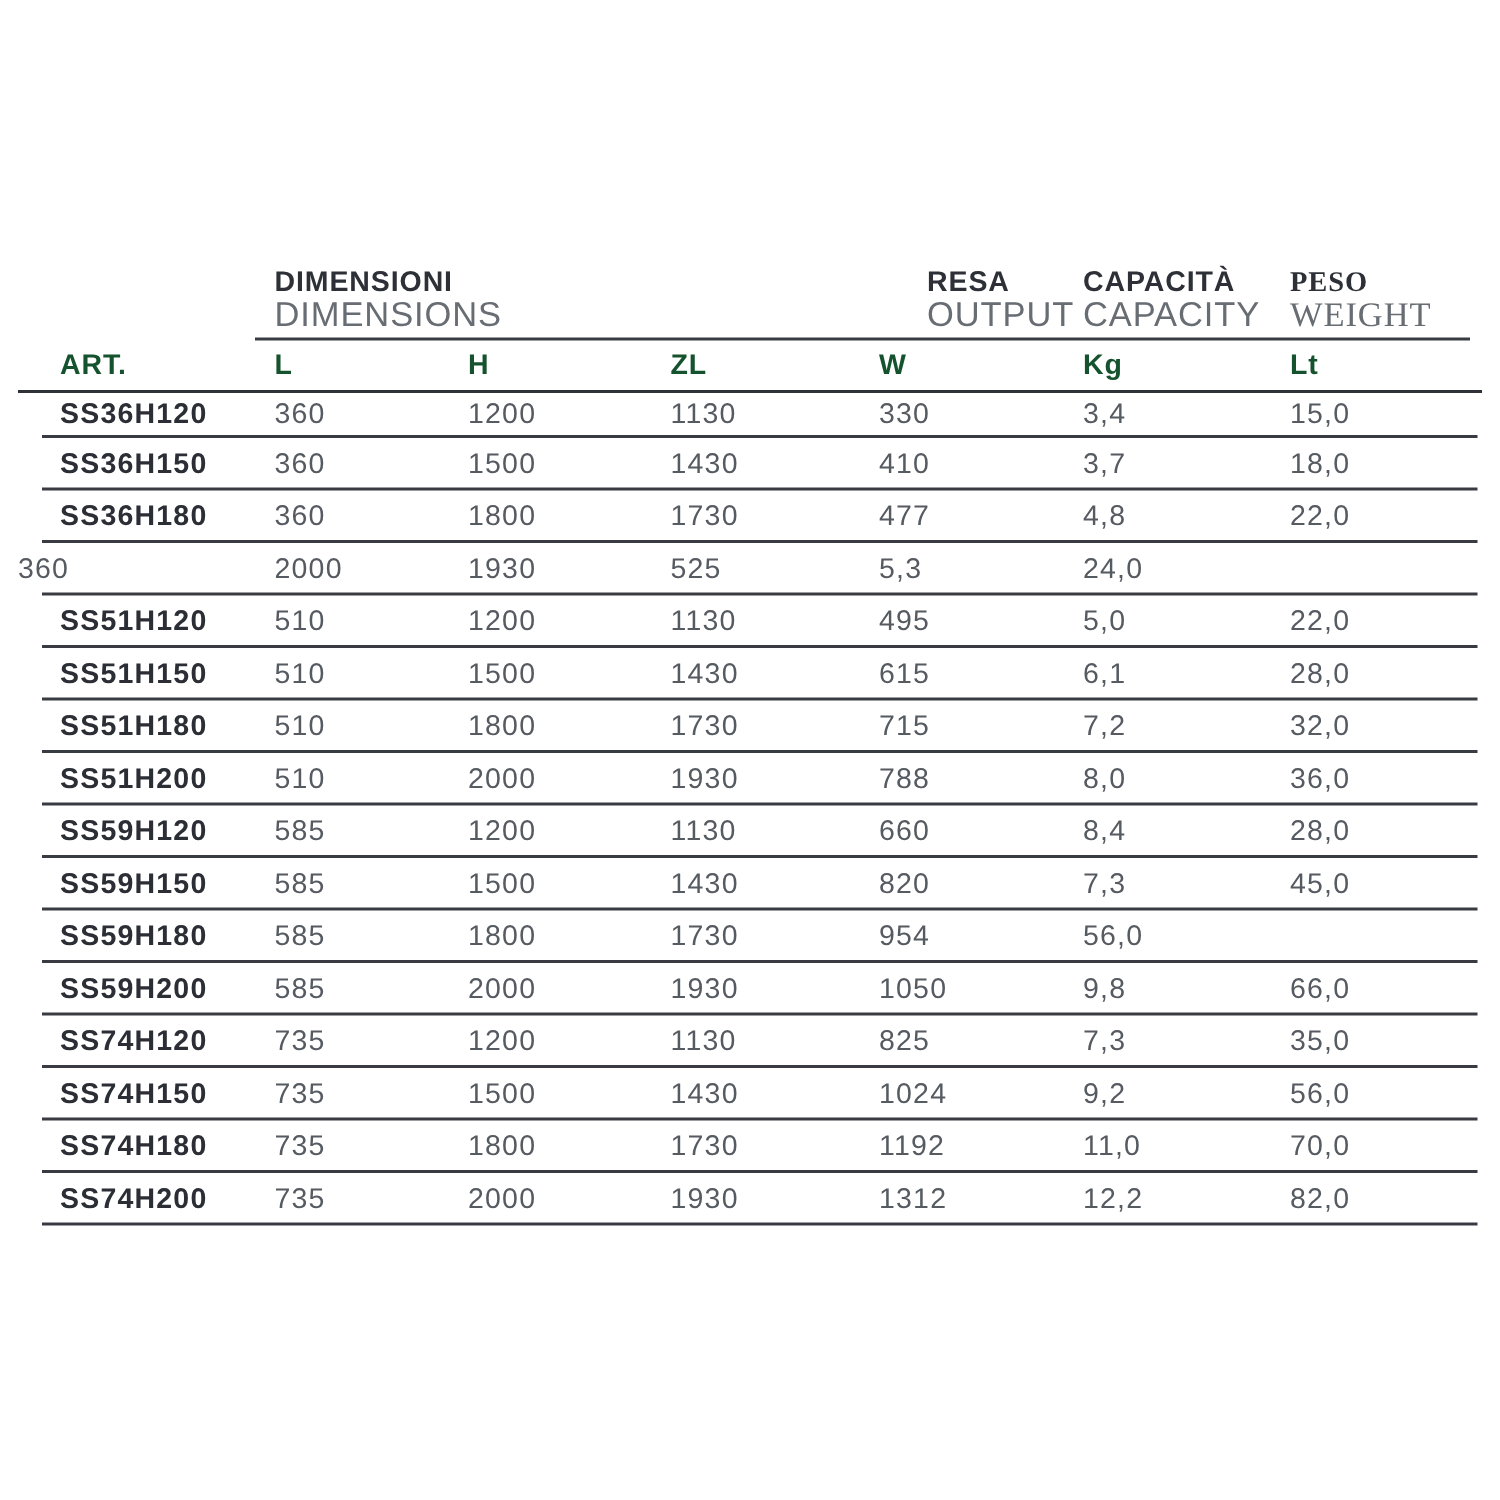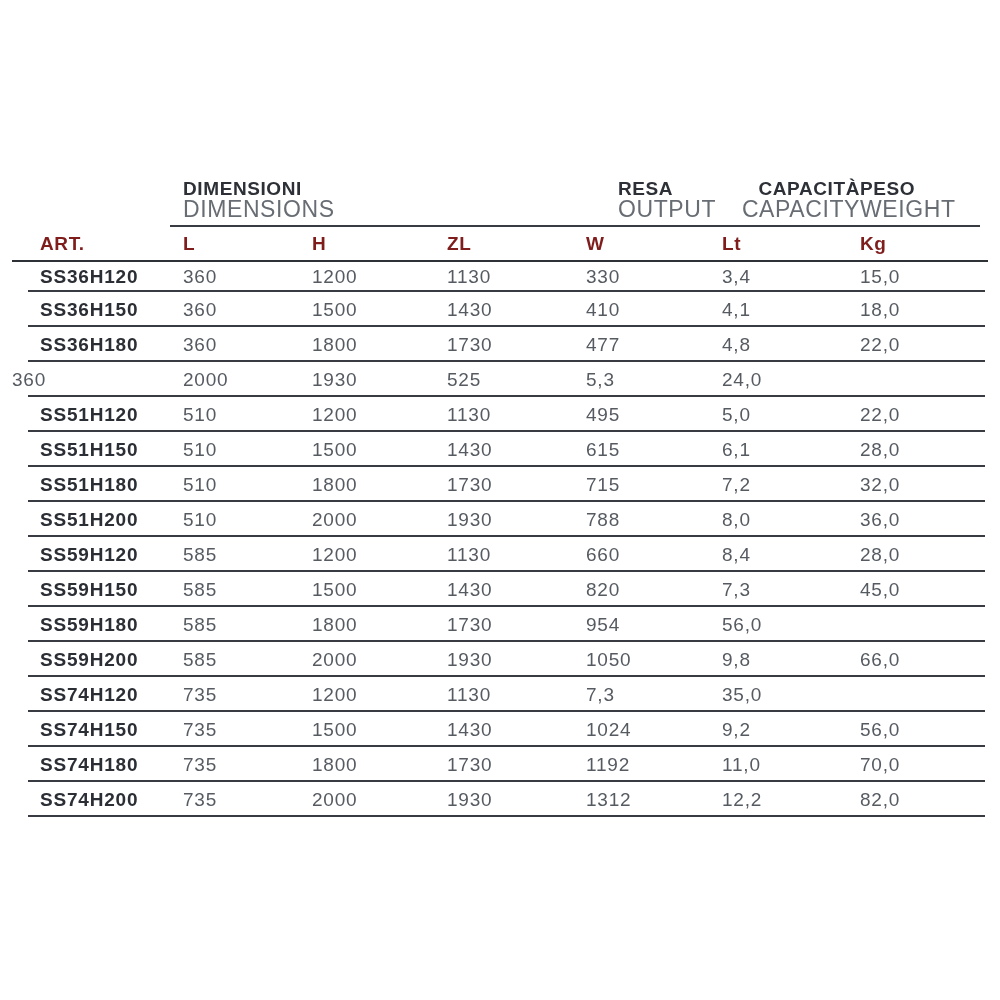--- a/index.html
+++ b/index.html
@@ -41,39 +41,39 @@
     letter-spacing: 0.6px;
   }
   .g-line2 {
     font-size: 23px;
     font-weight: 400;
     color: #686d74;
     letter-spacing: 0.6px;
   }
   .span3 { grid-column: 2 / span 3; }
   .col5 { grid-column: 5; margin-left: 32px; }
-  .col6 { grid-column: 6; text-align: right; }
-  .col7 { grid-column: 7; }
+  .col6 { grid-column: 6; }
+  .col7 { grid-column: 7; font-family: Liberation Serif, serif; }
   .group-underline {
     height: 2px;
     background: #383c42;
     margin-left: 158px;
     margin-right: 8px;
   }
   
   .subrow {
     height: 33px;
     border-bottom: 2.5px solid #2e3237;
   }
   .subrow .cell {
     display: flex;
     align-items: center;
     font-size: 19px;
     font-weight: 700;
-    color: #7f1d1d;
+    color: #14532d;
     letter-spacing: 0.6px;
   }
   .cell.first { padding-left: 28px; }
   
   .trow {
     position: relative;
     height: 35px;
   }
   .trow:first-child { height: 30px; text-align: right; }
   .trow::after {
@@ -128,41 +128,41 @@
     </div>
 
     <div class="group-underline"></div>
 
     <div class="grid subrow">
         <div class="cell first">ART.</div>
         <div class="cell">L</div>
         <div class="cell">H</div>
         <div class="cell">ZL</div>
         <div class="cell">W</div>
+        <div class="cell">Kg</div>
         <div class="cell">Lt</div>
-        <div class="cell">Kg</div>
       </div>
 
     <div>
         <div class="grid trow">
           <div class="cell rowlabel first">SS36H120</div>
           <div class="cell val">360</div>
           <div class="cell val">1200</div>
           <div class="cell val">1130</div>
           <div class="cell val">330</div>
           <div class="cell val">3,4</div>
           <div class="cell val">15,0</div>
         </div>
         <div class="grid trow">
           <div class="cell rowlabel first">SS36H150</div>
           <div class="cell val">360</div>
           <div class="cell val">1500</div>
           <div class="cell val">1430</div>
           <div class="cell val">410</div>
-          <div class="cell val">4,1</div>
+          <div class="cell val">3,7</div>
           <div class="cell val">18,0</div>
         </div>
         <div class="grid trow">
           <div class="cell rowlabel first">SS36H180</div>
           <div class="cell val">360</div>
           <div class="cell val">1800</div>
           <div class="cell val">1730</div>
           <div class="cell val">477</div>
           <div class="cell val">4,8</div>
           <div class="cell val">22,0</div>
@@ -244,20 +244,21 @@
           <div class="cell val">1930</div>
           <div class="cell val">1050</div>
           <div class="cell val">9,8</div>
           <div class="cell val">66,0</div>
         </div>
         <div class="grid trow">
           <div class="cell rowlabel first">SS74H120</div>
           <div class="cell val">735</div>
           <div class="cell val">1200</div>
           <div class="cell val">1130</div>
+          <div class="cell val">825</div>
           <div class="cell val">7,3</div>
           <div class="cell val">35,0</div>
         </div>
         <div class="grid trow">
           <div class="cell rowlabel first">SS74H150</div>
           <div class="cell val">735</div>
           <div class="cell val">1500</div>
           <div class="cell val">1430</div>
           <div class="cell val">1024</div>
           <div class="cell val">9,2</div>

